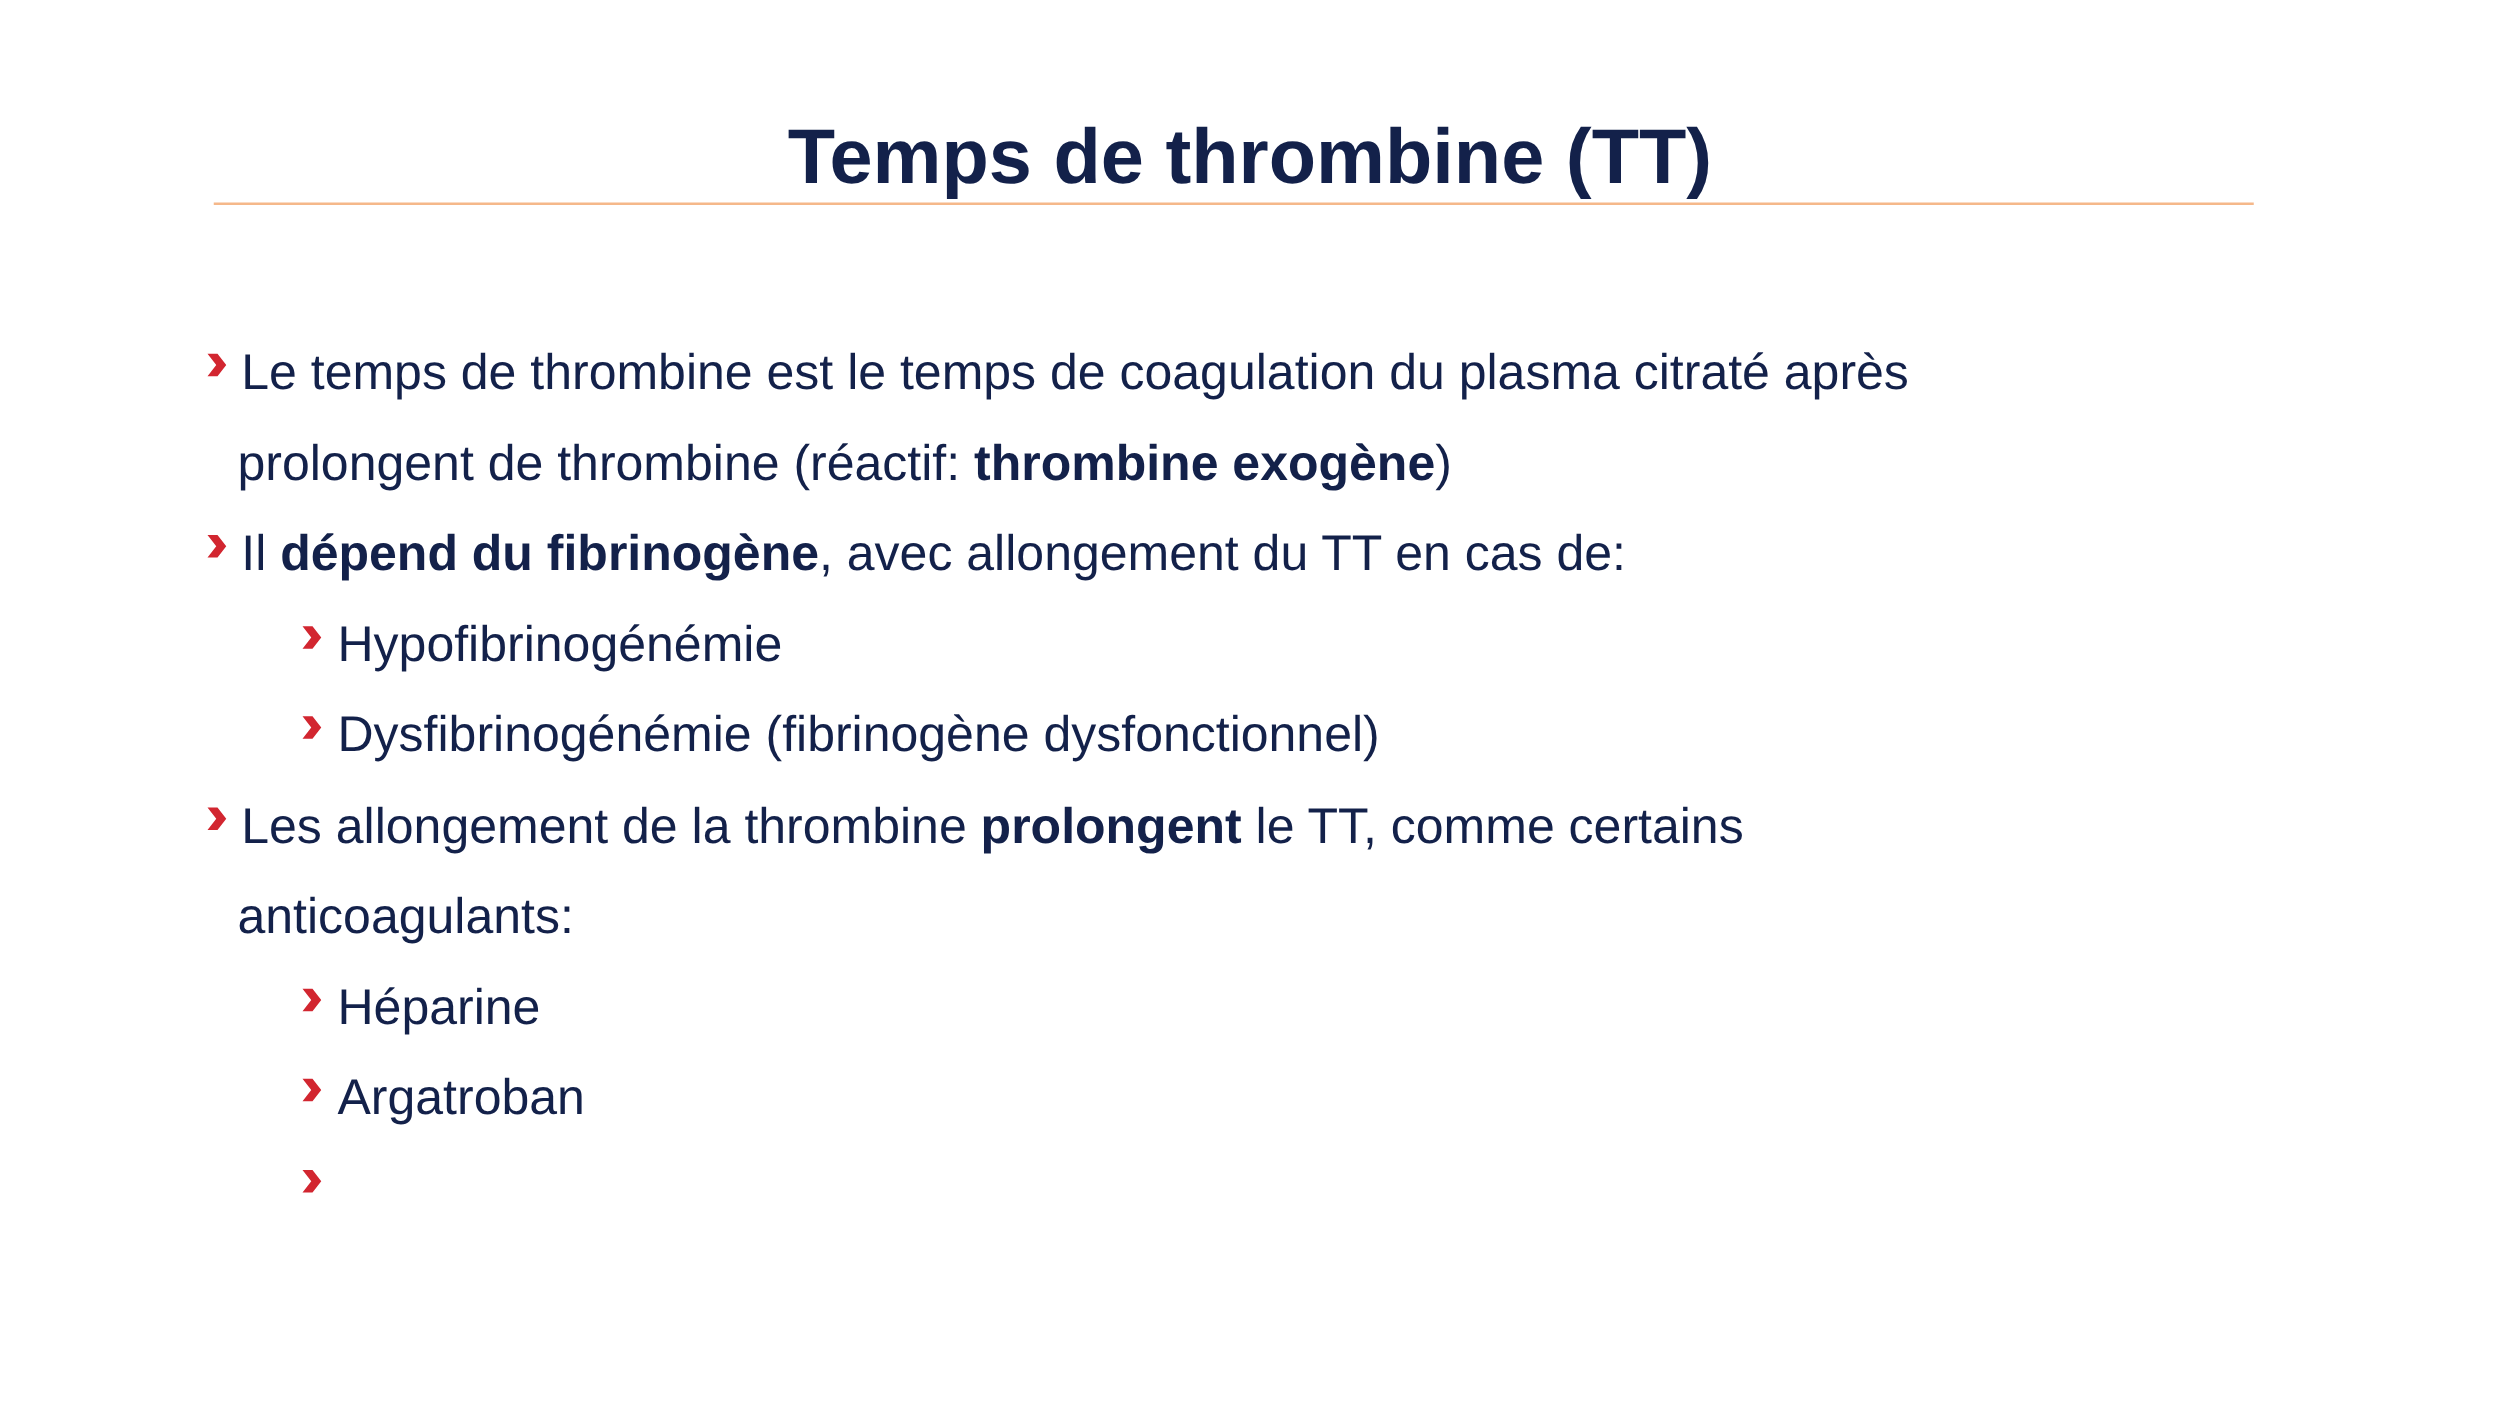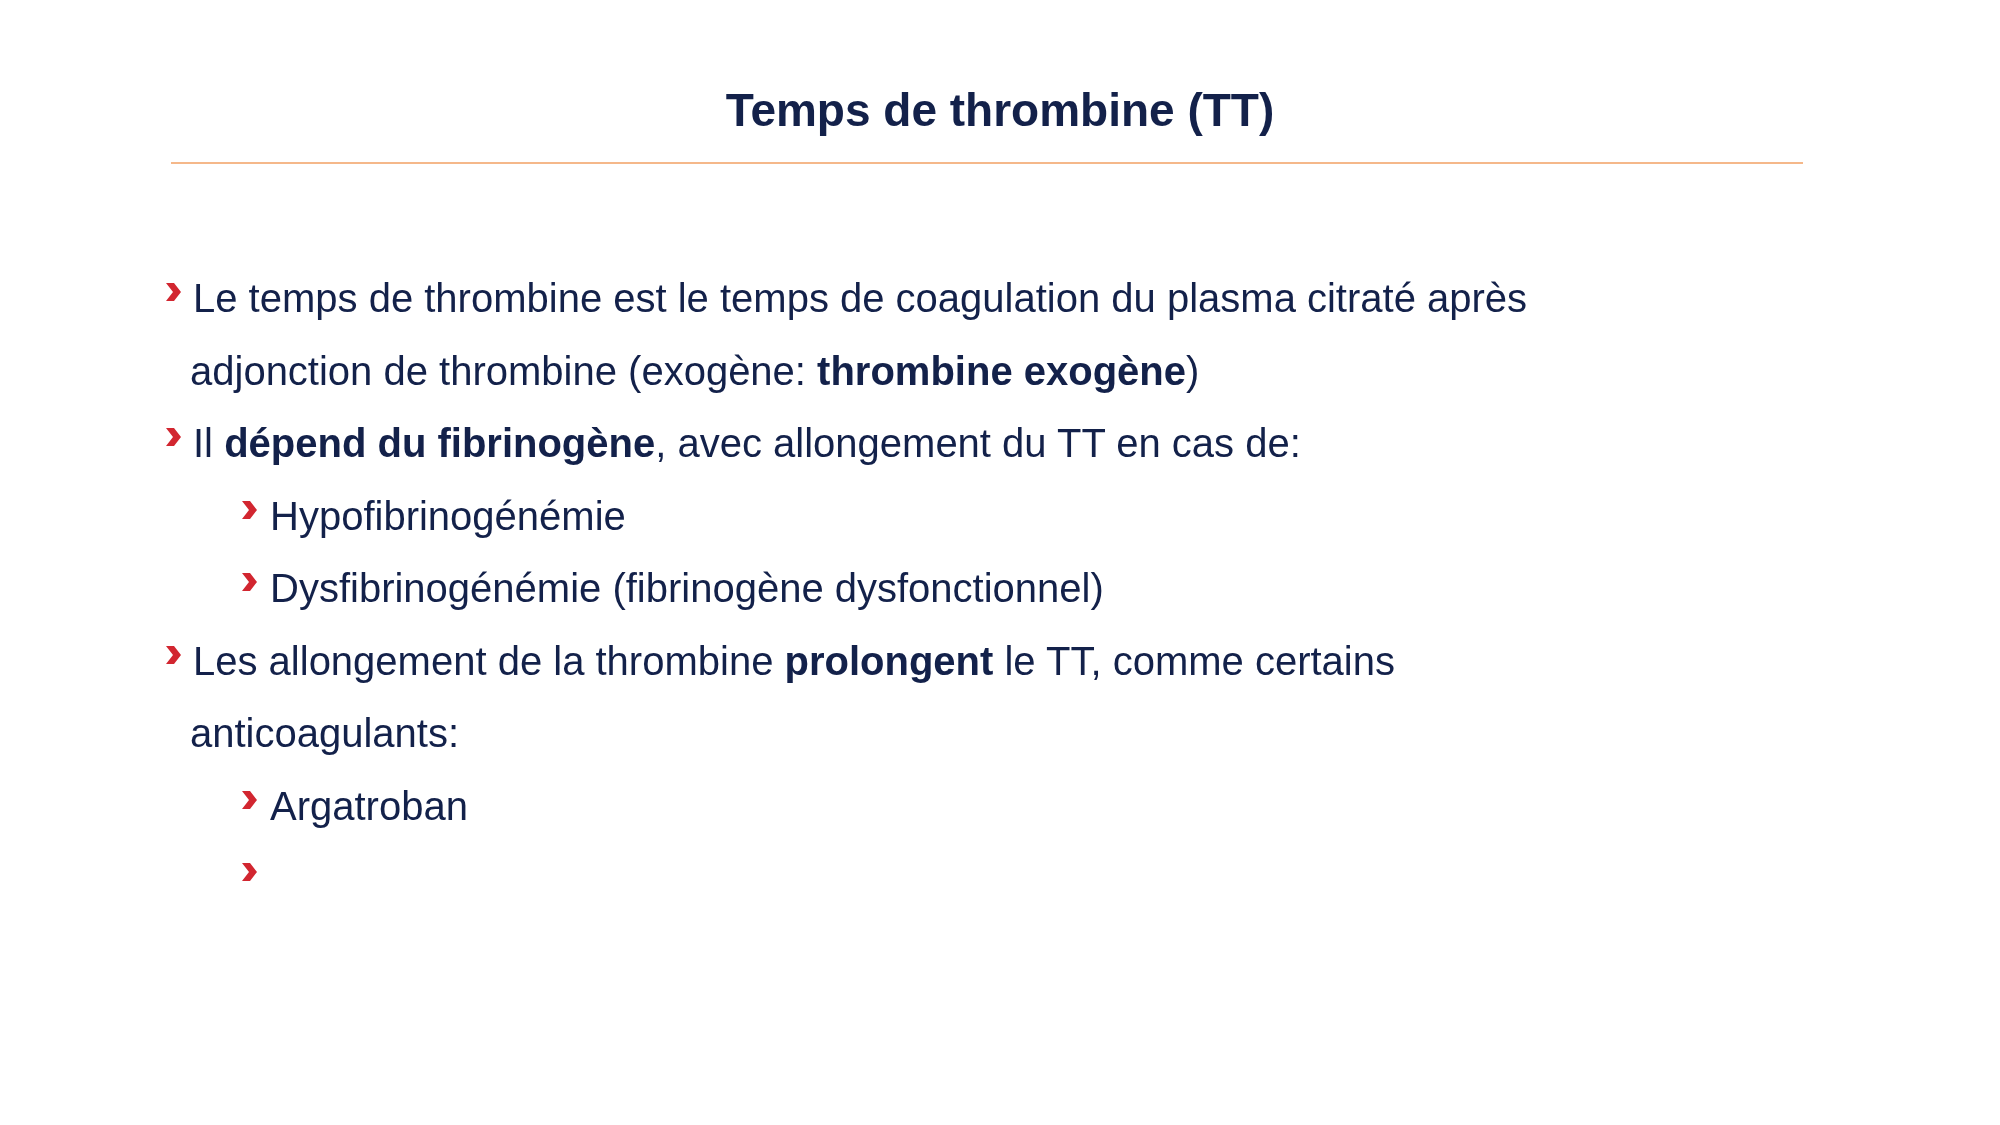--- a/index.html
+++ b/index.html
@@ -1,19 +1,19 @@
 <!DOCTYPE html>
 <html><head>
 <meta charset="utf-8">
 <style>
   html, body { margin:0; padding:0; background:#ffffff; }
   body { width:2000px; height:1125px; position:relative; overflow:hidden;
          font-family:"Liberation Sans", sans-serif; color:#13214a; }
   .title { position:absolute; left:0; right:0; top:70px; text-align:center;
-           font-size:46px; font-weight:bold; color:#13214a; line-height:80px; margin:0; }
+           font-size:62px; font-weight:bold; color:#13214a; line-height:80px; margin:16px; }
   .rule { position:absolute; left:171px; width:1632px; top:162px; height:2px; background:#f5b88a; }
   .content { position:absolute; left:160px; top:268px; width:1680px; }
   .line { position:relative; height:72.5px; line-height:60px; font-size:40px; white-space:nowrap; }
   .lvl1 { padding-left:33px; }
   .lvl1.cont { padding-left:30px; }
   .lvl2 { padding-left:110px; }
   .chev { position:absolute; top:14px; width:18px; height:20px; }
   .lvl1 .chev { left:4px; }
   .lvl2 .chev { left:80px; }
   .chev svg { width:18px; height:20px; display:block; }
@@ -28,21 +28,21 @@
 <div class="content">
   <div class="line lvl1">
     <span class="chev">
         <svg viewBox="0 0 18 20">
           <path d="M2 1 L10 1 L17 10 L10 19 L2 19 L9 10 Z" fill="#d22630"></path>
         </svg>
       </span>
     <span>Le temps de thrombine est le temps de coagulation du plasma citraté après</span>
   </div>
   <div class="line lvl1 cont">
-    <span>adjonction de thrombine (exogène: </span><span class="b">thrombine exogène</span><span>)</span>
+    <span>prolongent de thrombine (réactif: </span><span class="b">thrombine exogène</span><span>)</span>
   </div>
   <div class="line lvl1">
     <span class="chev">
         <svg viewBox="0 0 18 20">
           <path d="M2 1 L10 1 L17 10 L10 19 L2 19 L9 10 Z" fill="#d22630"></path>
         </svg>
       </span>
     <span>Il </span><span class="b">dépend du fibrinogène</span><span>, avec allongement du TT en cas de:</span>
   </div>
   <div class="line lvl2">
@@ -71,20 +71,28 @@
   </div>
   <div class="line lvl1 cont">
     <span>anticoagulants:</span>
   </div>
   <div class="line lvl2">
     <span class="chev">
         <svg viewBox="0 0 18 20">
           <path d="M2 1 L10 1 L17 10 L10 19 L2 19 L9 10 Z" fill="#d22630"></path>
         </svg>
       </span>
+    <span>Héparine</span>
+  </div>
+  <div class="line lvl2">
+    <span class="chev">
+        <svg viewBox="0 0 18 20">
+          <path d="M2 1 L10 1 L17 10 L10 19 L2 19 L9 10 Z" fill="#d22630"></path>
+        </svg>
+      </span>
     <span>Argatroban</span>
   </div>
   <div class="line lvl2">
     <span class="chev">
         <svg viewBox="0 0 18 20">
           <path d="M2 1 L10 1 L17 10 L10 19 L2 19 L9 10 Z" fill="#d22630"></path>
         </svg>
       </span>
   </div>
 </div>

